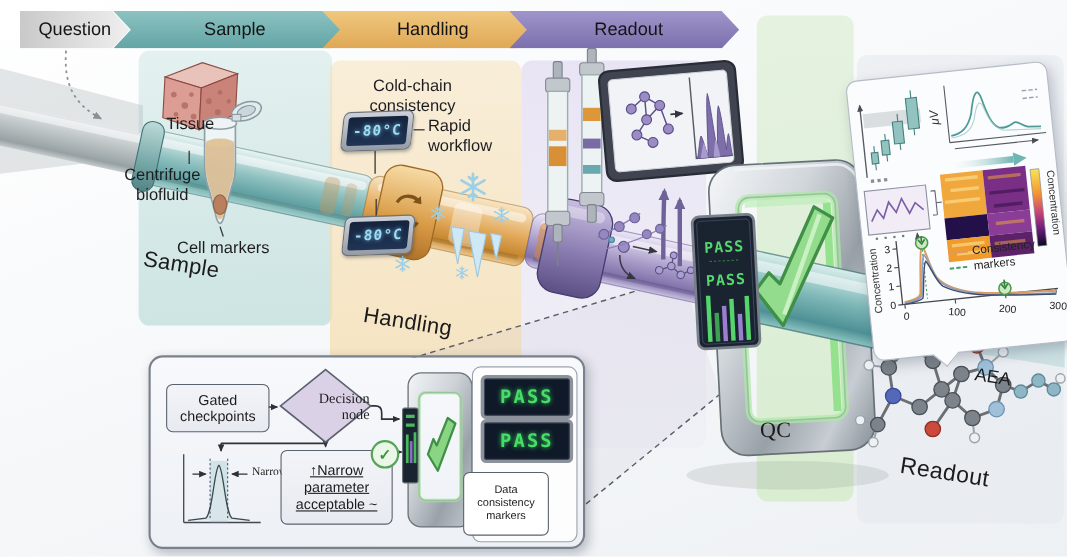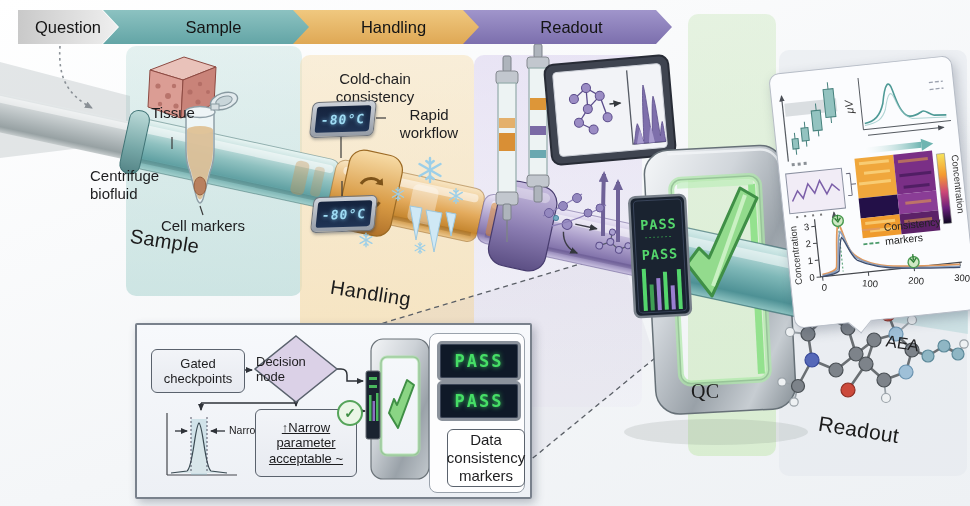--- a/index.html
+++ b/index.html
@@ -14,52 +14,52 @@
   .band-readout{left:474px;top:55px;width:168px;height:352px;background:linear-gradient(180deg,rgba(222,214,240,.62),rgba(222,214,240,.12));}
   .band-qc{left:688px;top:14px;width:88px;height:442px;background:linear-gradient(180deg,rgba(213,236,203,.55),rgba(213,236,203,.85));}
   .band-right{left:779px;top:50px;width:188px;height:426px;background:rgba(226,230,236,.48);}
   
   .chev{position:absolute;top:10px;height:34px;line-height:34px;text-align:center;
         font-size:16.5px;font-weight:500;color:#141414;z-index:6;}
   .chev-first{clip-path:polygon(0 0,calc(100% - 16px) 0,100% 50%,calc(100% - 16px) 100%,0 100%);}
   .chev-mid{clip-path:polygon(0 0,calc(100% - 16px) 0,100% 50%,calc(100% - 16px) 100%,0 100%,16px 50%);padding-left:8px;}
   svg{display:block;}
   .lbl{position:absolute;z-index:4;font-size:15px;line-height:1.22;}
-  .pre{white-space:pre-line;text-align:center;}
+  .pre{white-space:pre-line;}
   .section-lbl{font-size:20px;color:#1b1b1b;letter-spacing:.3px;}
   
   .lcd{position:absolute;z-index:4;width:64px;height:36px;border-radius:6px;padding:4px;box-sizing:border-box;
        background:linear-gradient(180deg,#cdd2da,#959ca6);border:1px solid #6e747d;
        transform:skewX(-8deg) rotate(-2deg);box-shadow:1px 2px 3px rgba(40,50,60,.35);}
   .lcd-screen{width:100%;height:100%;border-radius:3px;background:linear-gradient(180deg,#15233d,#203455);
        display:flex;align-items:center;justify-content:center;color:#9fdcf4;
        font-family:"DejaVu Sans Mono",monospace;font-size:13px;font-weight:bold;letter-spacing:1px;
        text-shadow:0 0 4px rgba(130,210,245,.9);}
   
   .card{position:absolute;left:781px;top:64px;width:182px;height:254px;z-index:3;
         background:#fbfcfe;border:1.5px solid #b6bcc6;border-radius:10px;
         transform:rotate(-6deg);box-shadow:3px 5px 12px rgba(55,65,85,.28);}
   .card::after{content:'';position:absolute;left:56px;bottom:-9px;width:16px;height:16px;background:#fbfcfe;
         border-right:1.5px solid #b6bcc6;border-bottom:1.5px solid #b6bcc6;transform:rotate(45deg);}
   
   .inset{position:absolute;left:135px;top:323px;width:393px;height:172px;z-index:5;
-        background:linear-gradient(180deg,#f7f9fc,#edf0f5);border:2px solid #79818c;border-radius:2px;
+        background:linear-gradient(180deg,#f7f9fc,#edf0f5);border:2px solid #79818c;border-radius:13px;
         box-shadow:3px 4px 10px rgba(50,60,80,.3);}
   .ibox{position:absolute;background:linear-gradient(180deg,#f2f4f8,#e7eaf0);border:1.5px solid #5a626d;
         border-radius:6px;display:flex;align-items:center;justify-content:center;text-align:center;
         font-size:13px;line-height:1.18;z-index:2;}
   .iwhite{position:absolute;background:#fdfdfe;border:1.5px solid #9aa2ac;border-radius:8px;z-index:1;}
   .led{position:absolute;z-index:2;background:#0f1928;border:3px solid #8b929c;border-radius:5px;
        box-shadow:inset 0 0 0 1px #3a4456;display:flex;align-items:center;justify-content:center;
        font-family:"DejaVu Sans Mono",monospace;font-weight:bold;font-size:17px;letter-spacing:2px;
        color:#46de66;text-shadow:0 0 5px rgba(60,220,100,.95);}
   .checkcircle{position:absolute;z-index:3;width:22px;height:22px;border-radius:50%;
        background:#eaf6e6;border:2px solid #55a45a;color:#3f8f45;font-size:14px;font-weight:bold;
        display:flex;align-items:center;justify-content:center;}
-  .itext{position:absolute;z-index:2;font-size:13px;text-align:left;line-height:1.18;}
+  .itext{position:absolute;z-index:2;font-size:13px;text-align:right;line-height:1.18;font-family:Liberation Serif, serif;}
 </style>
 </head>
 <body>
 
 <div class="band band-sample"></div>
 <div class="band band-handling"></div>
 <div class="band band-readout"></div>
 <div class="band band-qc"></div>
 <div class="band band-right"></div>
 
@@ -418,21 +418,21 @@
       <circle cx="886" cy="398" r="4.5" fill="#eef1f3" stroke="#9aa2a8"></circle>
       <circle cx="928" cy="356" r="6" fill="#8fb6c4" stroke="#5d8a9a"></circle>
         <circle cx="944" cy="346" r="6" fill="#8fb6c4" stroke="#5d8a9a"></circle>
         <circle cx="958" cy="354" r="6" fill="#8fb6c4" stroke="#5d8a9a"></circle>
         <circle cx="964" cy="344" r="4.2" fill="#eef1f3" stroke="#9aa2a8"></circle>
     </g>
   </g>
 </svg>
 
 <div class="lbl" style="left:128px;top:104px;width:90px;text-align:center;">Tissue</div>
-<div class="lbl pre" style="left:90px;top:151px;width:115px;text-align:left;margin-top:16px;">Centrifuge
+<div class="lbl pre" style="left:90px;top:151px;width:115px;text-align:center;">Centrifuge
 biofluid</div>
 <div class="lbl" style="left:158px;top:217px;width:90px;text-align:center;">Cell markers</div>
 <div class="lbl section-lbl" style="left:130px;top:229px;transform:rotate(9deg);">Sample</div>
 
 <div class="lbl pre" style="left:305px;top:70px;width:140px;text-align:center;">Cold-chain
 consistency</div>
 <div class="lbl pre" style="left:389px;top:106px;width:80px;">Rapid
 workflow</div>
 <div class="lbl section-lbl" style="left:330px;top:281px;transform:rotate(9deg);">Handling</div>
 
@@ -645,16 +645,16 @@
 checkpoints</div>
   <div class="itext pre" style="left:119px;top:29px;width:80px;">Decision
 node</div>
   <div class="itext" style="left:92px;top:99px;font-size:10.5px;">Narrow</div>
   <div class="ibox pre" style="left:118px;top:84px;width:100px;height:66px;font-size:13px;text-decoration:underline;">↑Narrow
 parameter
 acceptable ~</div>
   <div class="checkcircle" style="left:200px;top:75px;">✓</div>
   <div class="led" style="left:300px;top:16px;width:78px;height:34px;">PASS</div>
   <div class="led" style="left:300px;top:56px;width:78px;height:34px;">PASS</div>
-  <div class="ibox pre" style="left:310px;top:104px;width:76px;height:56px;background:#fff;font-size:15px;">Data
+  <div class="ibox pre" style="left:284px;top:104px;width:76px;height:56px;background:#fff;font-size:10px;">Data
 consistency
 markers</div>
 </div>
 
 </body></html>

